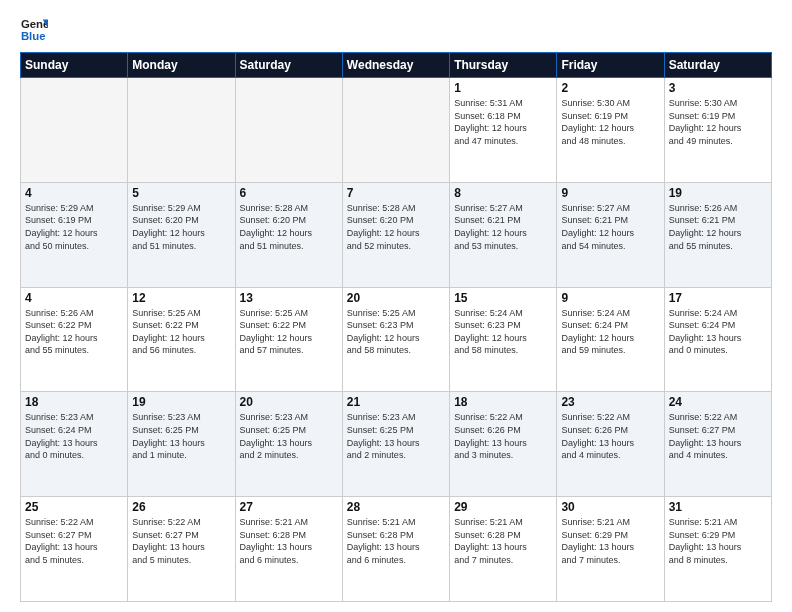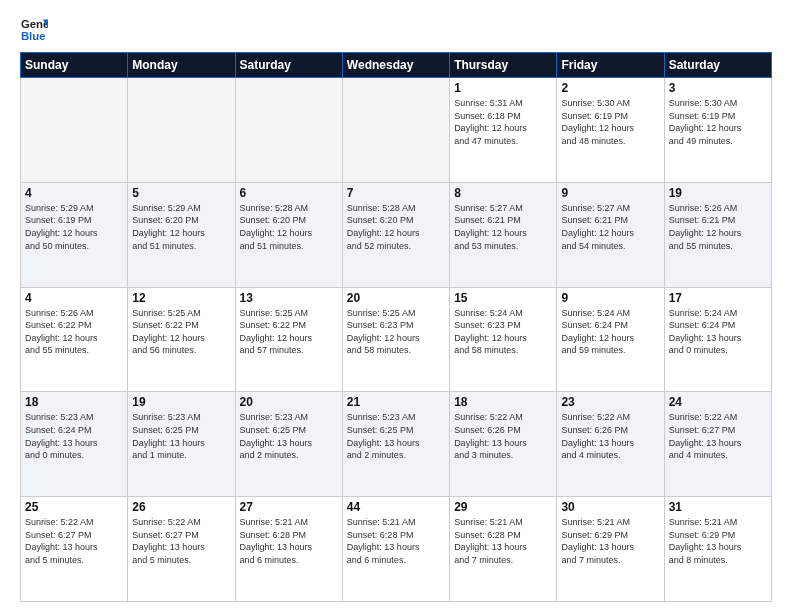--- a/index.html
+++ b/index.html
@@ -331,21 +331,21 @@
 and 5 minutes.</div>
           </td>
           <td>
             <span class="day-num">27</span>
             <div class="day-info" style="white-space: pre-line;">Sunrise: 5:21 AM
 Sunset: 6:28 PM
 Daylight: 13 hours
 and 6 minutes.</div>
           </td>
           <td>
-            <span class="day-num">44</span>
+            <span class="day-num">28</span>
             <div class="day-info" style="white-space: pre-line;">Sunrise: 5:21 AM
 Sunset: 6:28 PM
 Daylight: 13 hours
 and 6 minutes.</div>
           </td>
           <td>
             <span class="day-num">29</span>
             <div class="day-info" style="white-space: pre-line;">Sunrise: 5:21 AM
 Sunset: 6:28 PM
 Daylight: 13 hours

